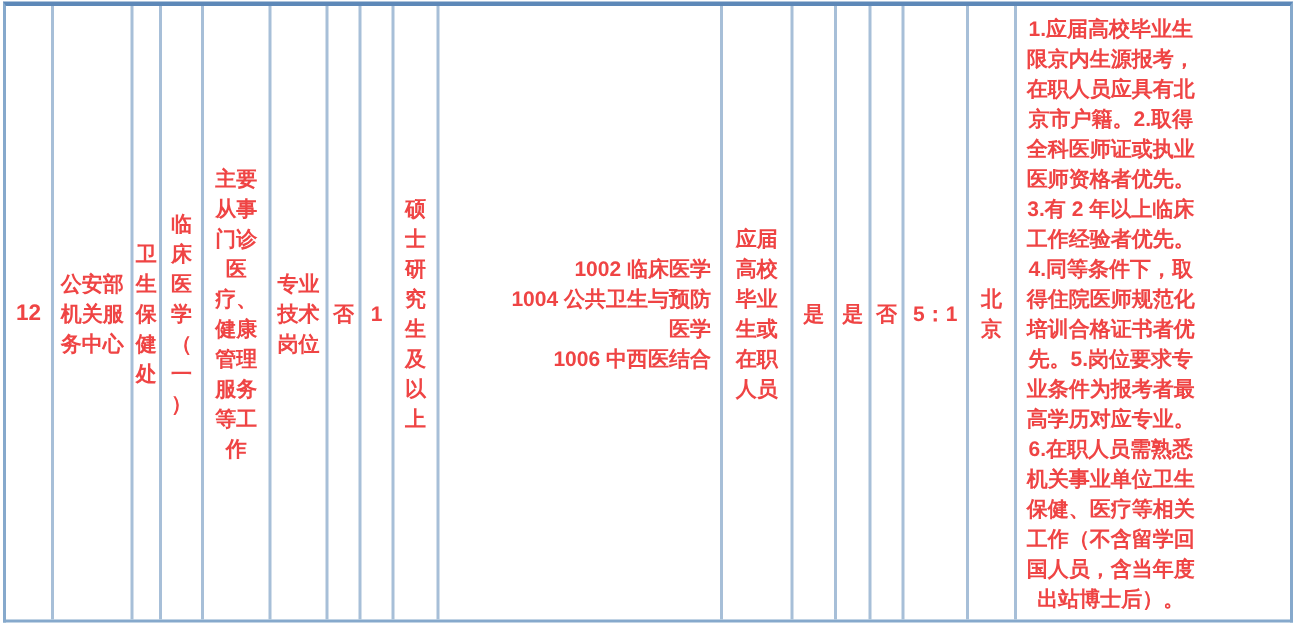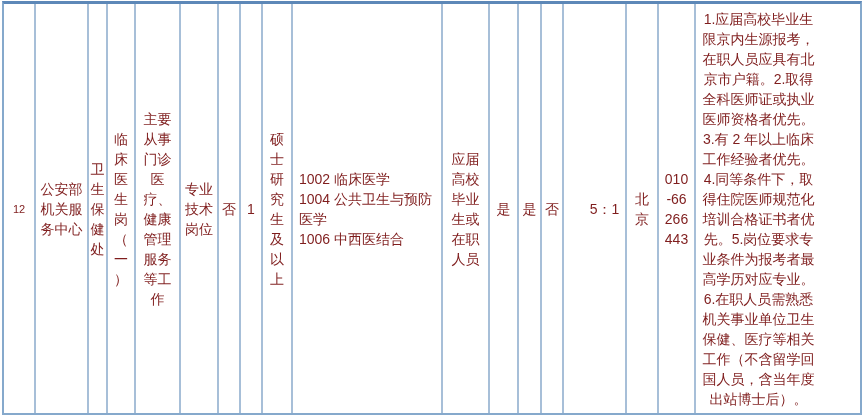--- a/index.html
+++ b/index.html
@@ -22,72 +22,71 @@
     border-top: 3px solid #5d88b8;
     background: #ffffff;
   }
   .cell {
     flex: 0 0 auto;
     height: 100%;
     display: flex;
     align-items: center;
     justify-content: center;
     border-right: 2px solid #a7bfd8;
-    color: #7f1d1d;
-    font-weight: 400;
+    color: #ef4444;
+    font-weight: 700;
     font-size: 14px;
     line-height: 20px;
     text-align: center;
     overflow: hidden;
   }
   .cell:last-child { border-right: none; }
 
   
   .vchar { padding: 0 4px; word-break: break-all; line-break: anywhere; }
 
-  .c1  { width: 32px;  font-size: 11px; }
+  .c1  { width: 32px;  font-size: 15px; }
   .c2  { width: 53px; }
   .c3  { width: 19px; }
   .c4  { width: 28px; }
   .c5  { width: 45px;  padding: 0 13px; }
   .c6  { width: 38px; }
   .c7  { width: 22px; }
   .c8  { width: 22px; }
   .c9  { width: 30px; }
-  .c10 { width: 150px; padding: 0 6px; text-align: left; white-space: pre-line; justify-content: flex-start; }
+  .c10 { width: 150px; padding: 0 6px; text-align: right; white-space: pre-line; justify-content: flex-start; margin-left: 39px; }
   .c11 { width: 34px; }
   .c12 { width: 47px; }
   .c13 { width: 85px;  padding: 0 3px; }
   .c14 { width: 29px; }
   .c15 { width: 23px; }
   .c16 { width: 22px; }
-  .c17 { width: 43px;  padding: 0 2px; word-break: break-all; line-break: anywhere; margin-left: 20px; }
+  .c17 { width: 43px;  padding: 0 2px; word-break: break-all; line-break: anywhere; }
   .c18 { width: 32px; text-align: center; }
   .c19 { width: 37px;  padding: 0 5px; word-break: break-all; line-break: anywhere; }
   .c20 { width: 125px; padding: 0 3px; }
 </style>
 </head>
 <body>
 
 <div class="page">
   <div class="row-table">
     <div class="cell c1">12</div>
     <div class="cell c2 vchar">公安部机关服务中心</div>
     <div class="cell c3 vchar">卫生保健处</div>
-    <div class="cell c4 vchar">临床医生岗（一）</div>
+    <div class="cell c4 vchar">临床医学（一）</div>
     <div class="cell c5">主要从事门诊医疗、健康管理服务等工作</div>
     <div class="cell c6 vchar">专业技术岗位</div>
     <div class="cell c7 vchar">否</div>
     <div class="cell c8">1</div>
     <div class="cell c9 vchar">硕士研究生及以上</div>
     <div class="cell c10">1002 临床医学
 1004 公共卫生与预防医学
 1006 中西医结合</div>
     <div class="cell c12 vchar">应届高校毕业生或在职人员</div>
     <div class="cell c14 vchar">是</div>
     <div class="cell c15 vchar">是</div>
     <div class="cell c16 vchar">否</div>
     <div class="cell c17">5：1</div>
     <div class="cell c18 vchar">北京</div>
-    <div class="cell c19">010-66266443</div>
     <div class="cell c20">1.应届高校毕业生限京内生源报考，在职人员应具有北京市户籍。2.取得全科医师证或执业医师资格者优先。3.有 2 年以上临床工作经验者优先。4.同等条件下，取得住院医师规范化培训合格证书者优先。5.岗位要求专业条件为报考者最高学历对应专业。6.在职人员需熟悉机关事业单位卫生保健、医疗等相关工作（不含留学回国人员，含当年度出站博士后）。</div>
   </div>
 </div>
 
 </body></html>

